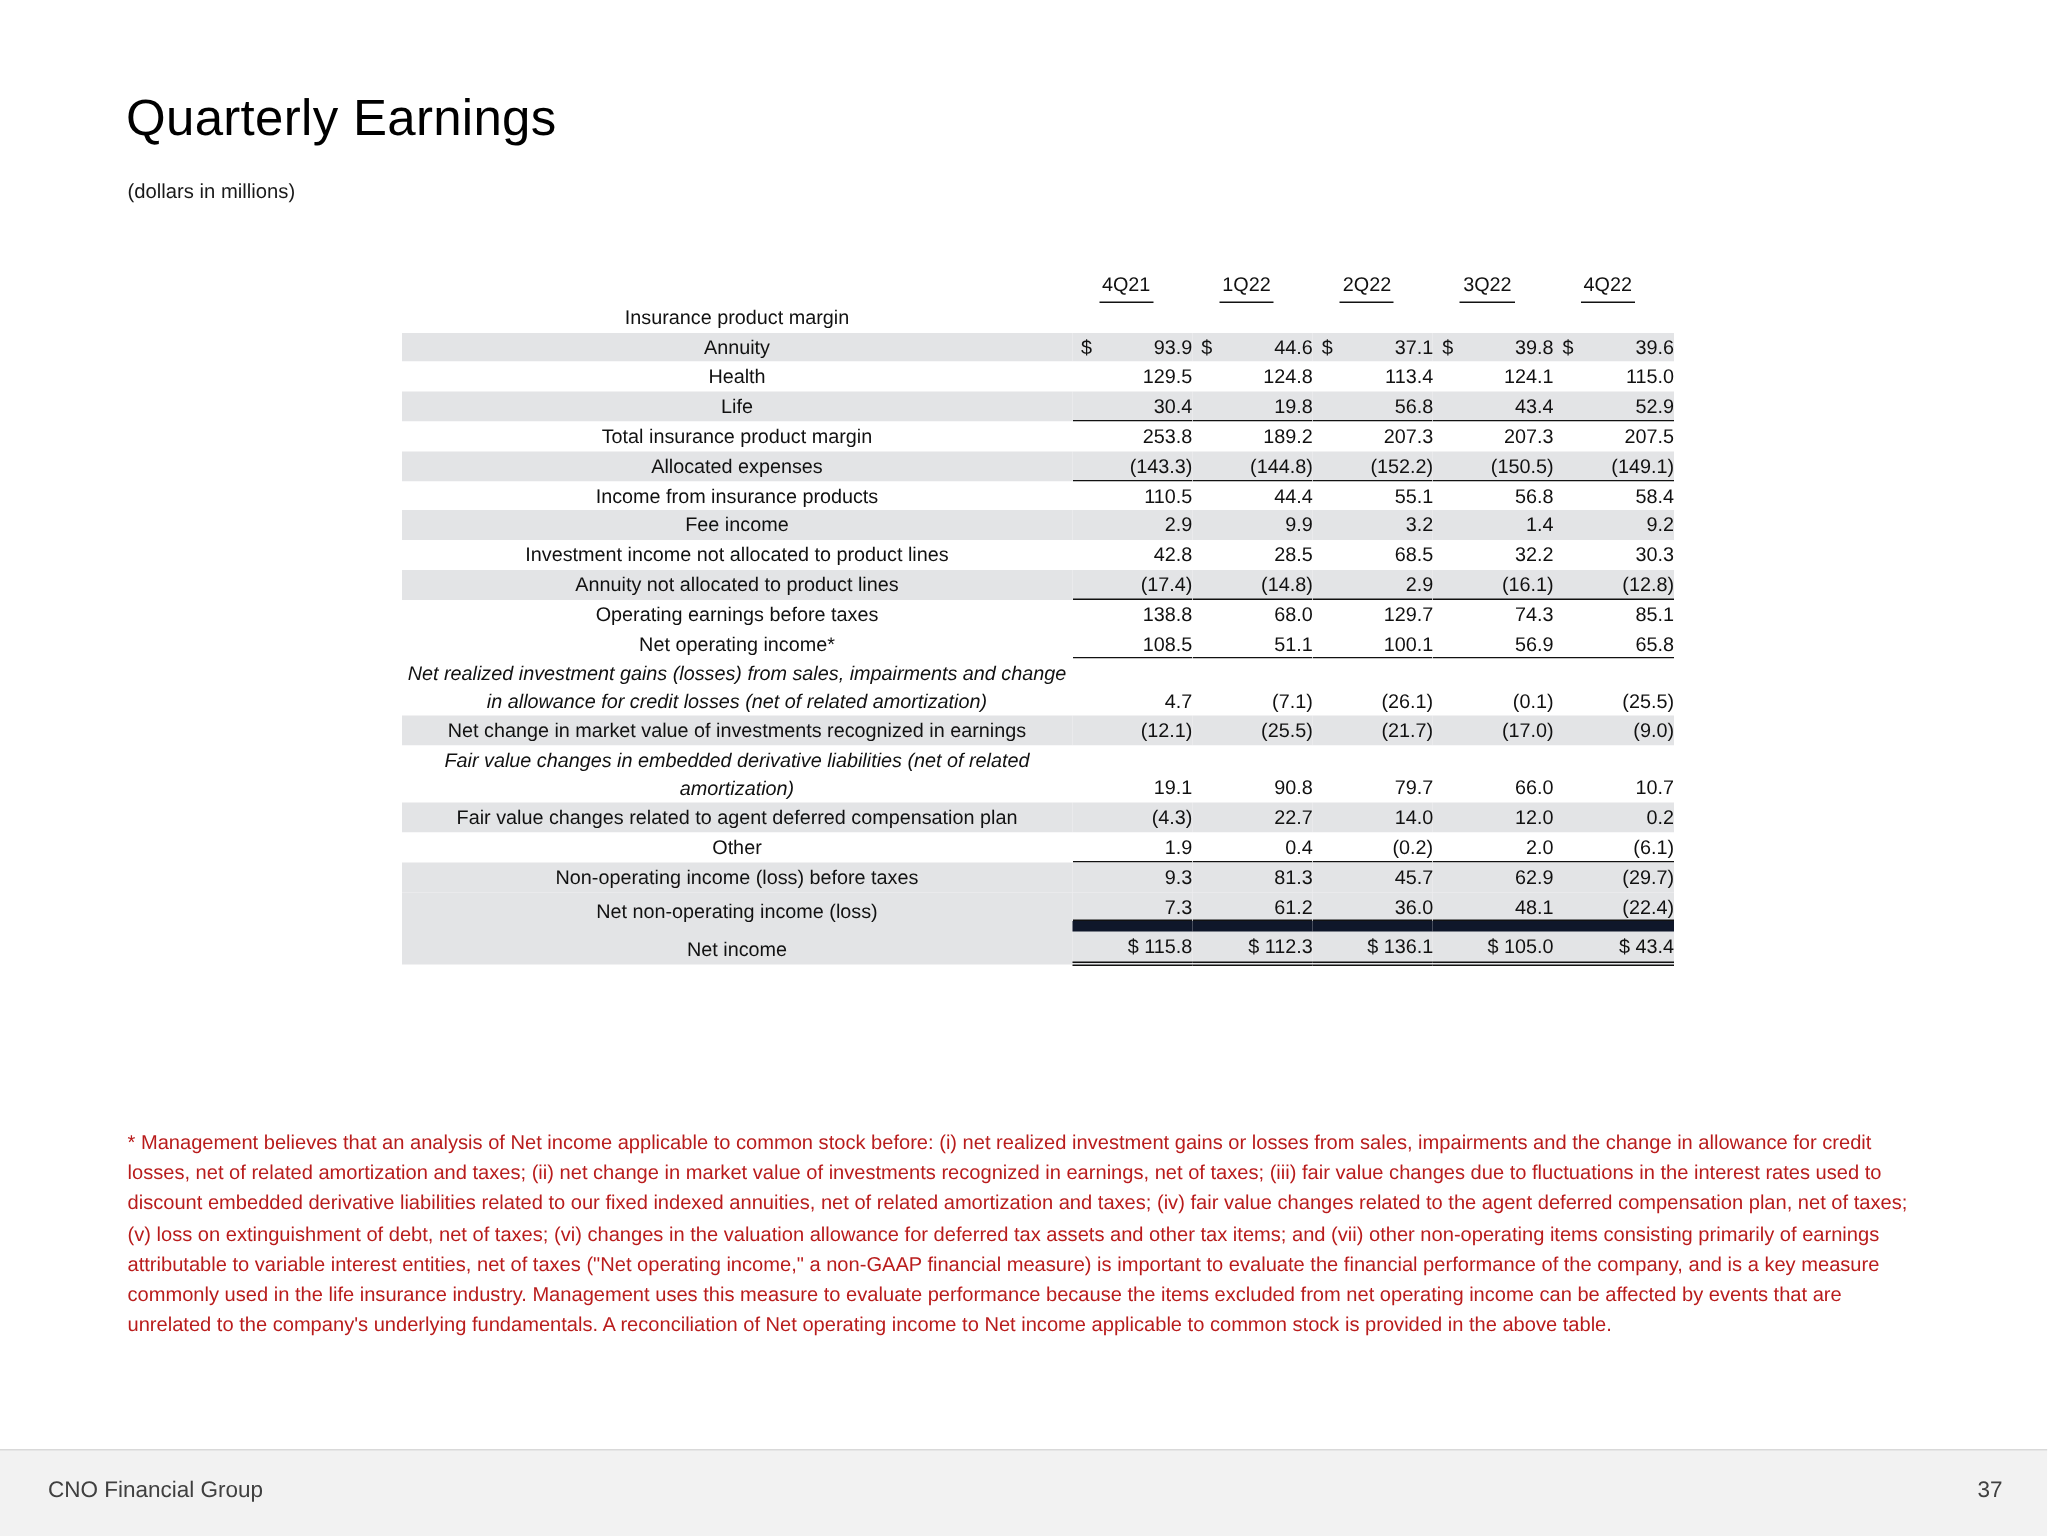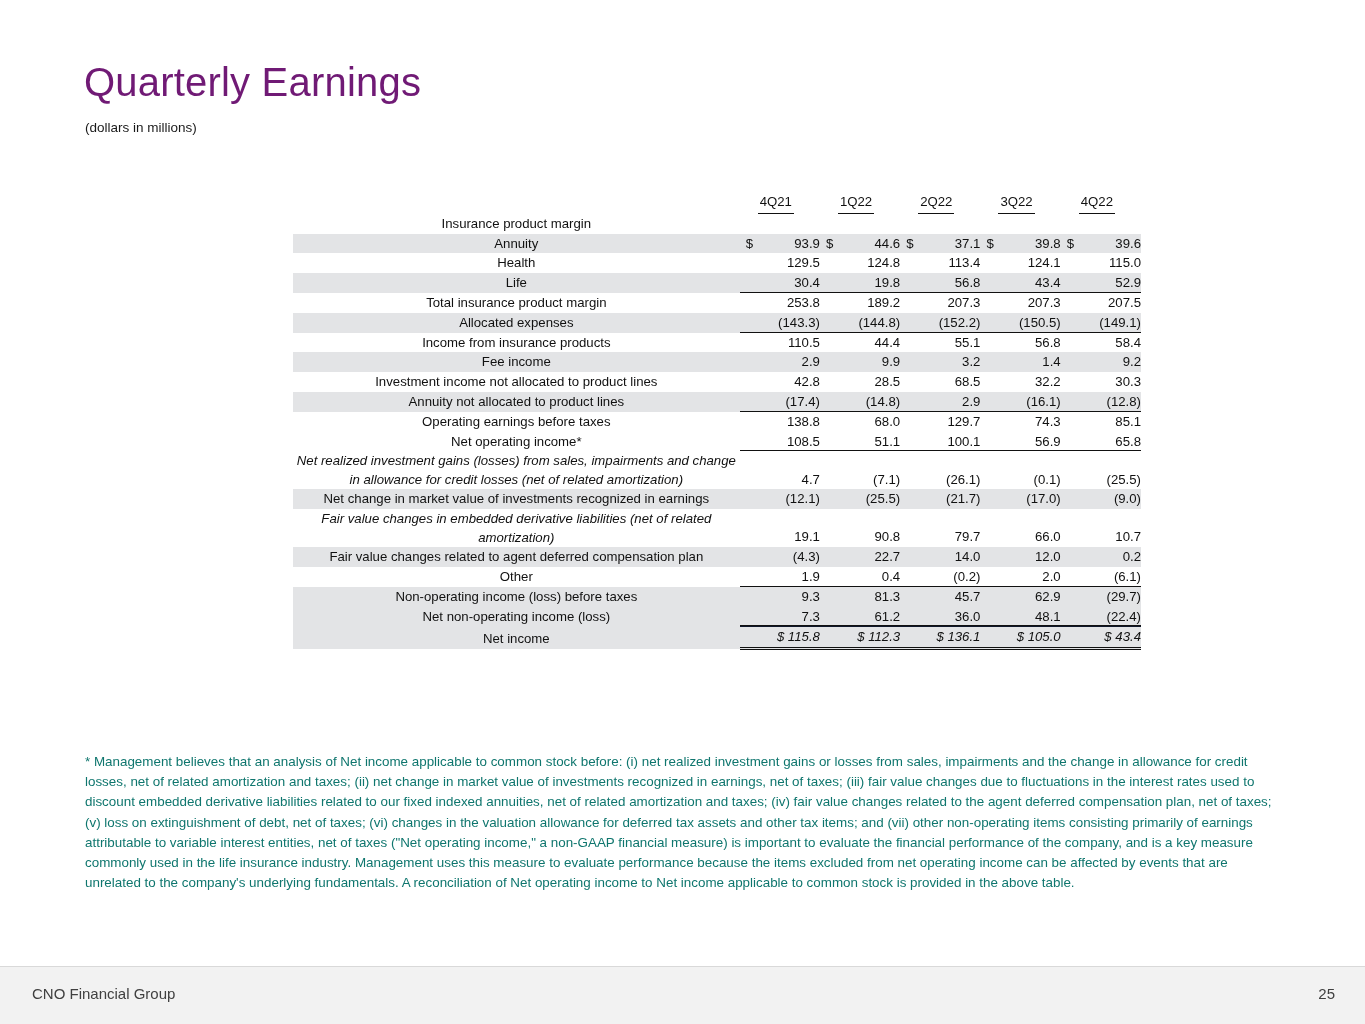--- a/index.html
+++ b/index.html
@@ -15,40 +15,39 @@
     position: relative;
     width: 1365px;
     height: 1024px;
     background: #ffffff;
     overflow: hidden;
   }
   .title {
     position: absolute;
     left: 84px;
     top: 60px;
-    font-size: 40px;
-    color: #701a75;
+    font-size: 34px;
+    color: #000000;
     font-weight: normal;
     letter-spacing: 0.2px;
   }
   .subtitle {
     position: absolute;
     left: 85px;
     top: 120px;
     font-size: 13.5px;
     color: #1a1a1a;
   }
 
   
   .table-wrap {
     position: absolute;
     left: 268px;
-    top: 192px;
+    top: 180px;
     width: 848px;
-    margin-left: 25px;
   }
   table.fin {
     border-collapse: collapse;
     width: 848px;
     font-size: 13.2px;
     color: #111111;
   }
   table.fin td, table.fin th {
     padding: 0;
     vertical-align: bottom;
@@ -79,37 +78,36 @@
   }
   tr.band td { background: #e3e4e6; }
   tr.plain td { background: #ffffff; }
 
   
   .i1 { padding-left: 14px; }
   .i2 { padding-left: 26px; }
   .i3 { padding-left: 40px; }
   .num.botline { box-shadow: inset 0 -1px 0 0 #111; }
   .num.dblbottom {
-    border-top: 1px solid #0f172a;
+    border-top: 7px solid #0f172a;
     border-bottom: 3px double #111;
-    font-style: italic;
   }
   .cur { display: inline-block; float: left; padding-left: 6px; }
   .two-line td { height: 39px; vertical-align: bottom; }
   .two-line .lbl { white-space: normal; line-height: 19px; font-style: italic; }
 
   
   .footnote {
     position: absolute;
     left: 85px;
     top: 752px;
     width: 1195px;
     font-size: 13.4px;
     line-height: 20.2px;
-    color: #0f766e;
+    color: #b91c1c;
     text-align: left;
   }
 
   
   .footer-bar {
     position: absolute;
     left: 0;
     top: 966px;
     width: 1365px;
     height: 58px;
@@ -313,14 +311,14 @@
             <td class="num dblbottom">$  43.4</td>
           </tr>
         </tbody>
     </table>
   </div>
 
   <div class="footnote">* Management believes that an analysis of Net income applicable to common stock before: (i) net realized investment gains or losses from sales, impairments and the change in allowance for credit losses, net of related amortization and taxes; (ii) net change in market value of investments recognized in earnings, net of taxes; (iii) fair value changes due to fluctuations in the interest rates used to discount embedded derivative liabilities related to our fixed indexed annuities, net of related amortization and taxes; (iv) fair value changes related to the agent deferred compensation plan, net of taxes; (v) loss on extinguishment of debt, net of taxes; (vi) changes in the valuation allowance for deferred tax assets and other tax items; and (vii) other non-operating items consisting primarily of earnings attributable to variable interest entities, net of taxes ("Net operating income," a non-GAAP financial measure) is important to evaluate the financial performance of the company, and is a key measure commonly used in the life insurance industry. Management uses this measure to evaluate performance because the items excluded from net operating income can be affected by events that are unrelated to the company's underlying fundamentals.  A reconciliation of Net operating income to Net income applicable to common stock is provided in the above table.</div>
 
   <div class="footer-bar"></div>
   <div class="footer-left">CNO Financial Group</div>
-  <div class="footer-right">25</div>
+  <div class="footer-right">37</div>
 </div>
 
 </body></html>

